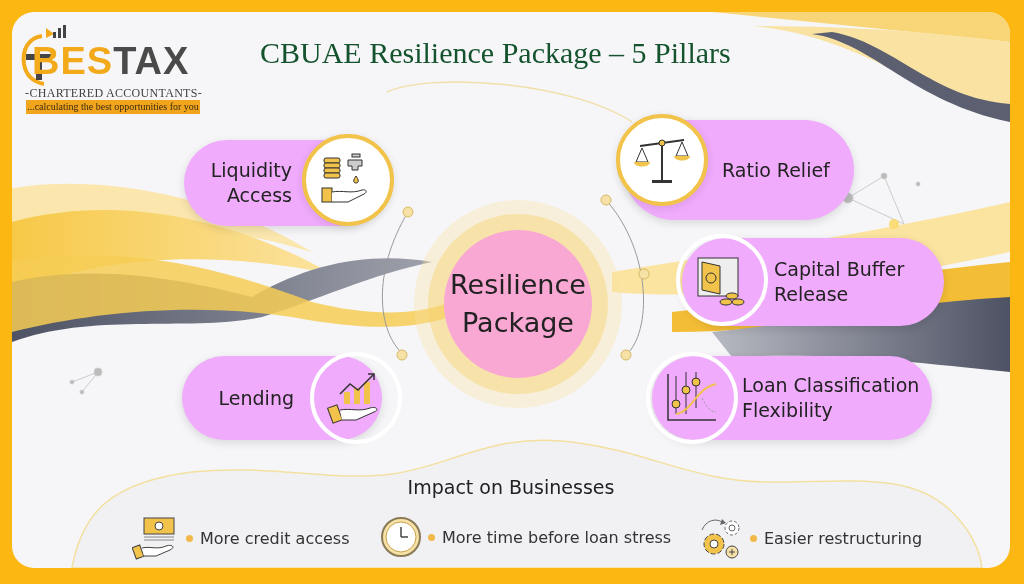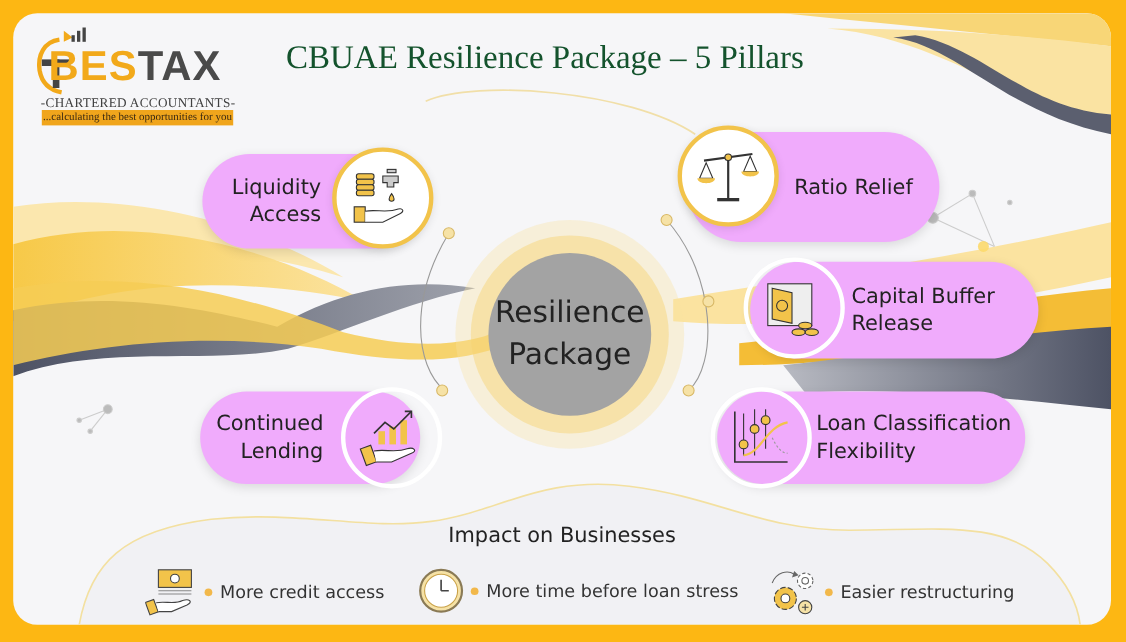--- a/index.html
+++ b/index.html
@@ -1,29 +1,29 @@
 <!DOCTYPE html>
 <html><head>
 <meta charset="utf-8">
 <style>
   html, body { margin:0; padding:0; }
   body { width:1024px; height:584px; overflow:hidden; background:#fdb713; font-family:"Liberation Sans","DejaVu Sans",sans-serif; }
   .frame { position:absolute; left:12px; top:12px; width:998px; height:556px; border-radius:22px; background:#f6f6f8; overflow:hidden; }
   .bg-svg { position:absolute; left:0; top:0; width:998px; height:556px; }
-  .logo { position:absolute; left:18px; top:12px; width:190px; height:92px; }
+  .logo { position:absolute; left:6px; top:12px; width:190px; height:92px; }
   .logo-word { position:absolute; left:14px; top:16px; font-family:"Liberation Sans",sans-serif; font-size:38px; letter-spacing:1px; font-weight:700; }
   .logo-word .b { color:#f2a91a; }
   .logo-word .t { color:#4a4a4a; }
   .logo-sub { position:absolute; left:4px; top:62px; width:180px; font-family:"Liberation Serif",serif; font-size:12px; color:#404040; text-align:right; letter-spacing:0.3px; white-space:nowrap; }
   .logo-tag { position:absolute; left:8px; top:76px; width:174px; height:14px; background:#f0a51c; color:#3b2a12; font-family:"Liberation Serif",serif; font-size:10px; line-height:14px; text-align:center; white-space:nowrap; }
   .title { position:absolute; left:248px; top:24px; font-family:"Liberation Serif","DejaVu Serif",serif; font-size:30px; color:#14532d; white-space:nowrap; }
   .pill { position:absolute; background:#f0abfc; border-radius:50px; box-shadow:0 3px 10px rgba(0,0,0,0.12); display:flex; align-items:center; }
   .pill-label { font-family:"DejaVu Sans",sans-serif; font-size:19px; color:#222; line-height:25px; }
   .badge { position:absolute; width:84px; height:84px; border-radius:50%; background:#fff; border:4px solid #f2c34a; box-shadow:0 2px 8px rgba(0,0,0,0.10); display:flex; align-items:center; justify-content:center; }
-  .center { position:absolute; left:432px; top:218px; width:148px; height:148px; border-radius:50%; background:#a3a3a3; box-shadow:0 0 0 16px rgba(247,210,110,0.45), 0 0 0 30px rgba(250,226,160,0.35); display:flex; align-items:center; justify-content:center; text-align:center; }
+  .center { position:absolute; left:432px; top:218px; width:148px; height:148px; border-radius:50%; background:#f9a8d4; box-shadow:0 0 0 16px rgba(247,210,110,0.45), 0 0 0 30px rgba(250,226,160,0.35); display:flex; align-items:center; justify-content:center; text-align:center; }
   .center-label { font-family:"DejaVu Sans",sans-serif; font-size:27px; line-height:38px; color:#222; }
   .impact-title { position:absolute; left:0; width:998px; top:464px; text-align:center; font-family:"DejaVu Sans",sans-serif; font-size:19px; color:#222; }
   .impact-item { position:absolute; top:504px; display:flex; align-items:center; }
   .impact-item .dot { width:7px; height:7px; border-radius:50%; background:#f2b84a; margin:0 7px 0 6px; }
   .impact-item .txt { font-family:"DejaVu Sans",sans-serif; font-size:16px; color:#333; white-space:nowrap; }
 </style>
 </head>
 <body>
 
 <div class="frame">
@@ -180,21 +180,20 @@
       <circle cx="14" cy="36" r="4" fill="#f2c34a" stroke="#333"></circle>
       <circle cx="24" cy="22" r="4" fill="#f2c34a" stroke="#333"></circle>
       <circle cx="34" cy="14" r="4" fill="#f2c34a" stroke="#333"></circle>
       <path d="M14 46 C30 44 34 20 54 16" fill="none" stroke="#f2c34a" stroke-width="2"></path>
       <path d="M40 30 C44 38 48 44 54 44" fill="none" stroke="#999" stroke-dasharray="2 2"></path>
     </svg>
   </div>
 
   <div class="pill" style="left:170px;top:344px;width:200px;height:84px;">
     <div class="pill-label" style="margin-left:0px;text-align:right;width:112px;">
-      <div>Continued</div>
       <div>Lending</div>
     </div>
   </div>
   <div class="badge" style="left:298px;top:340px;border-color:#fff;box-shadow:none;background:transparent;">
     <svg width="60" height="60" viewBox="0 0 60 60">
       <rect x="18" y="24" width="6" height="12" fill="#f2c34a"></rect>
       <rect x="28" y="20" width="6" height="16" fill="#f2c34a"></rect>
       <rect x="38" y="14" width="6" height="22" fill="#f2c34a"></rect>
       <polyline points="14,26 24,16 32,22 48,6" fill="none" stroke="#333" stroke-width="1.5"></polyline>
       <polyline points="42,6 48,6 48,12" fill="none" stroke="#333" stroke-width="1.5"></polyline>

